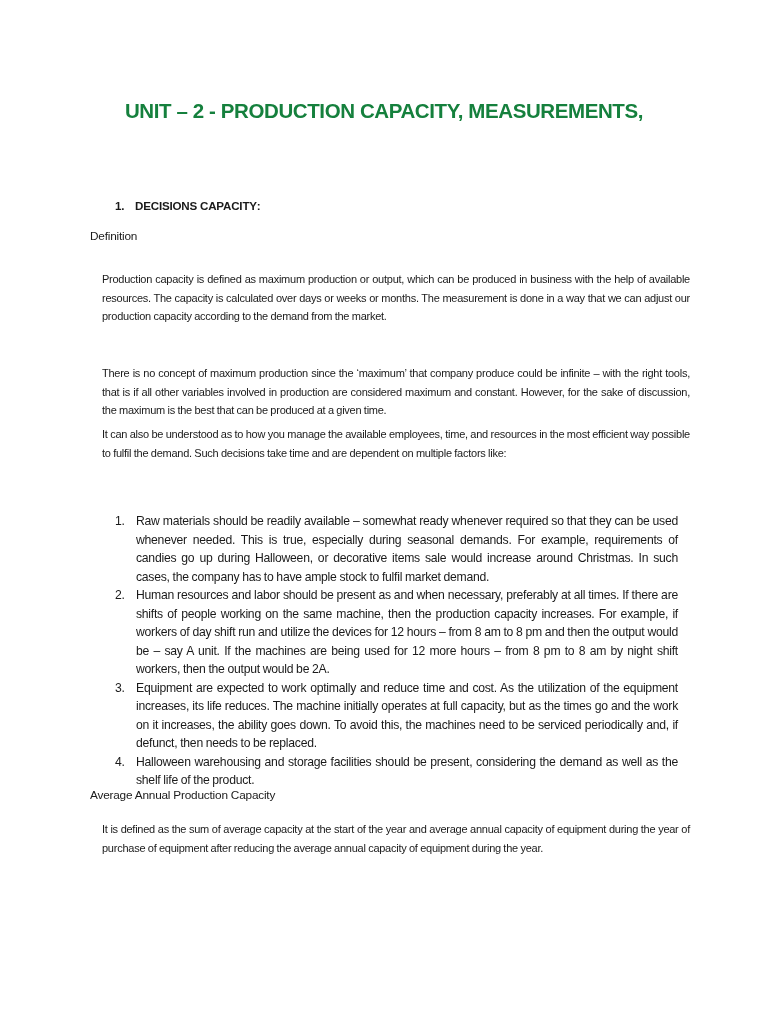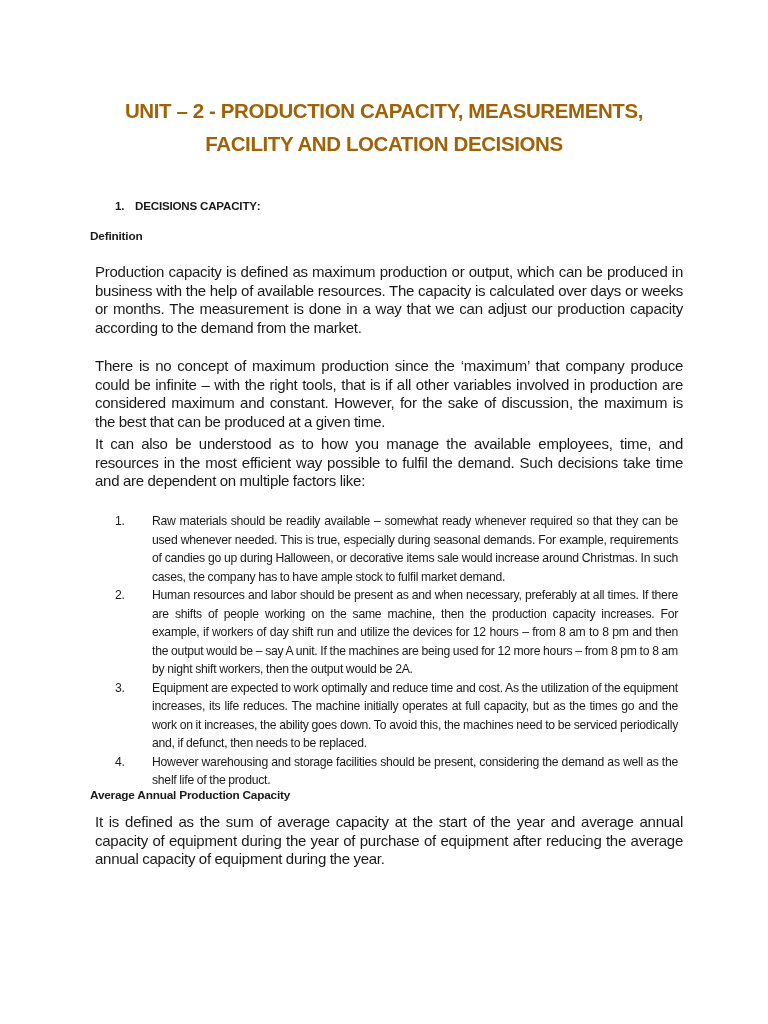--- a/index.html
+++ b/index.html
@@ -25,51 +25,51 @@
       position: absolute;
       left: -90px;
       width: 768px;
       top: 94px;
       text-align: center;
       font-family: "Liberation Sans", sans-serif;
       font-weight: bold;
       font-size: 20.5px;
       line-height: 33px;
       letter-spacing: -0.4px;
-      color: #a16207;
+      color: #15803d;
       margin: 0;
     }
     .section-heading {
       position: absolute;
       top: 199px;
       left: 25px;
       font-weight: bold;
       font-size: 11.6px;
       margin: 0;
       display: flex;
       letter-spacing: -0.2px;
     }
     .section-heading .num {
       width: 20px;
       display: inline-block;
     }
     .subheading {
       position: absolute;
       left: 0;
-      font-weight: bold;
+      font-weight: normal;
       font-size: 11.8px;
       margin: 0;
       letter-spacing: -0.2px;
     }
     .para {
       position: absolute;
       left: 0;
       width: 588px;
-      margin: 5px;
-      font-size: 15px;
+      margin: 12px;
+      font-size: 11px;
       line-height: 18.5px;
       text-align: justify;
       letter-spacing: -0.25px;
       word-spacing: -0.3px;
     }
     .factor-list {
       position: absolute;
       left: 25px;
       top: 512px;
       width: 563px;
@@ -84,63 +84,61 @@
       letter-spacing: -0.25px;
       word-spacing: -0.3px;
     }
     .factor-list .num {
       width: 21px;
       flex: 0 0 21px;
     }
     .factor-list .text {
       flex: 1;
       text-align: justify;
-      margin-left: 16px;
     }
   </style>
 </head>
 <body>
 
 <div class="page">
 
   <h1 class="title">
     <span>UNIT – 2 - PRODUCTION CAPACITY, MEASUREMENTS,</span><br>
-    <span>FACILITY AND LOCATION DECISIONS</span>
   </h1>
 
   <h2 class="section-heading">
     <span class="num">1.</span>
     <span>DECISIONS CAPACITY</span>
       <span>:</span>
   </h2>
 
   <h3 class="subheading" style="top:229px;">Definition</h3>
 
   <p class="para" style="top:258px;">Production capacity is defined as maximum production or output, which can be produced in business with the help of available resources. The capacity is calculated over days or weeks or months. The measurement is done in a way that we can adjust our production capacity according to the demand from the market.</p>
 
   <p class="para" style="top:352px;">There is no concept of maximum production since the ‘maximum’ that company produce could be infinite – with the right tools, that is if all other variables involved in production are considered maximum and constant. However, for the sake of discussion, the maximum is the best that can be produced at a given time.</p>
 
-  <p class="para" style="top:430px;">It can also be understood as to how you manage the available employees, time, and resources in the most efficient way possible to fulfil the demand. Such decisions take time and are dependent on multiple factors like:</p>
+  <p class="para" style="top:413px;">It can also be understood as to how you manage the available employees, time, and resources in the most efficient way possible to fulfil the demand. Such decisions take time and are dependent on multiple factors like:</p>
 
   <ol class="factor-list">
     <li>
       <span class="num">1.</span>
       <span class="text">Raw materials should be readily available – somewhat ready whenever required so that they can be used whenever needed. This is true, especially during seasonal demands. For example, requirements of candies go up during Halloween, or decorative items sale would increase around Christmas. In such cases, the company has to have ample stock to fulfil market demand.</span>
     </li>
     <li>
       <span class="num">2.</span>
       <span class="text">Human resources and labor should be present as and when necessary, preferably at all times. If there are shifts of people working on the same machine, then the production capacity increases. For example, if workers of day shift run and utilize the devices for 12 hours – from 8 am to 8 pm and then the output would be – say A unit. If the machines are being used for 12 more hours – from 8 pm to 8 am by night shift workers, then the output would be 2A.</span>
     </li>
     <li>
       <span class="num">3.</span>
       <span class="text">Equipment are expected to work optimally and reduce time and cost. As the utilization of the equipment increases, its life reduces. The machine initially operates at full capacity, but as the times go and the work on it increases, the ability goes down. To avoid this, the machines need to be serviced periodically and, if defunct, then needs to be replaced.</span>
     </li>
     <li>
       <span class="num">4.</span>
-      <span class="text">However warehousing and storage facilities should be present, considering the demand as well as the shelf life of the product.</span>
+      <span class="text">Halloween warehousing and storage facilities should be present, considering the demand as well as the shelf life of the product.</span>
     </li>
   </ol>
 
   <h3 class="subheading" style="top:788px;text-align:center;">Average Annual Production Capacity</h3>
 
   <p class="para" style="top:808px;">It is defined as the sum of average capacity at the start of the year and average annual capacity of equipment during the year of purchase of equipment after reducing the average annual capacity of equipment during the year.</p>
 
 </div>
 
 </body></html>

